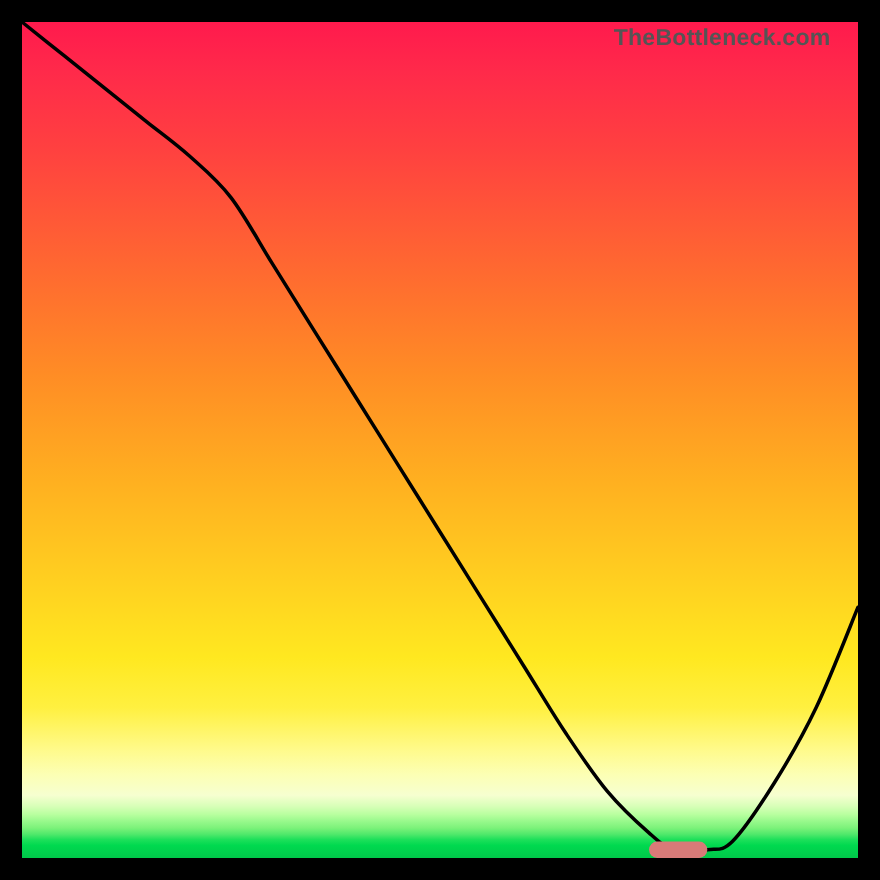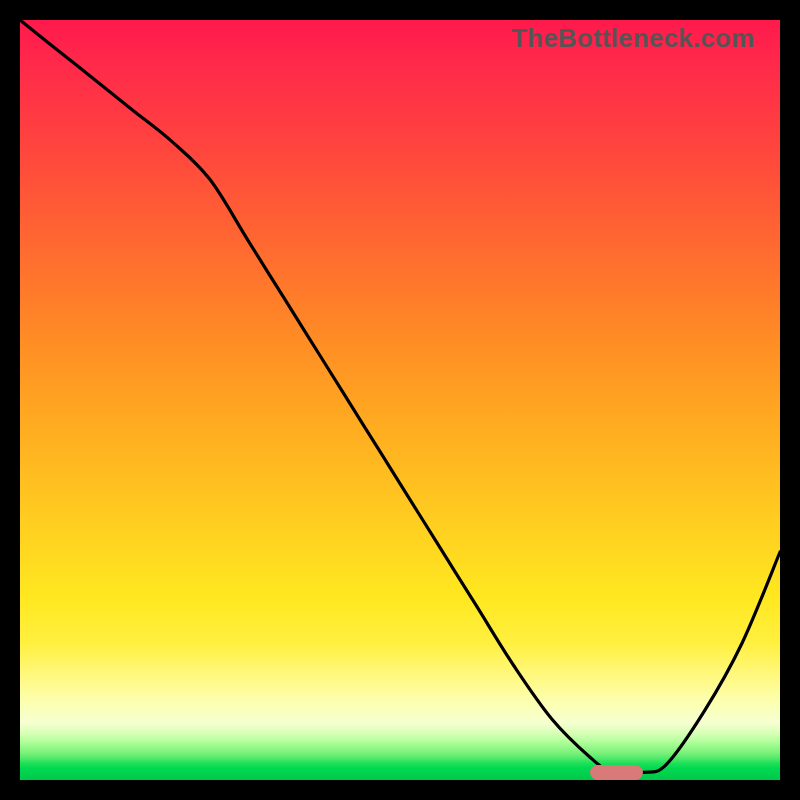--- a/index.html
+++ b/index.html
@@ -47,21 +47,21 @@
       #00d94f 98.5%,
       #00c84a 100%
     );
   }
   
   .watermark {
     position: absolute;
     top: 3px;
     right: 25px;
     color: #555;
-    font-size: 26px;
+    font-size: 21px;
     font-weight: bold;
     letter-spacing: 0.2px;
     user-select: none;
   }
   
   svg.curve {
     position: absolute;
     left: 0;
     top: 0;
     width: 760px;

